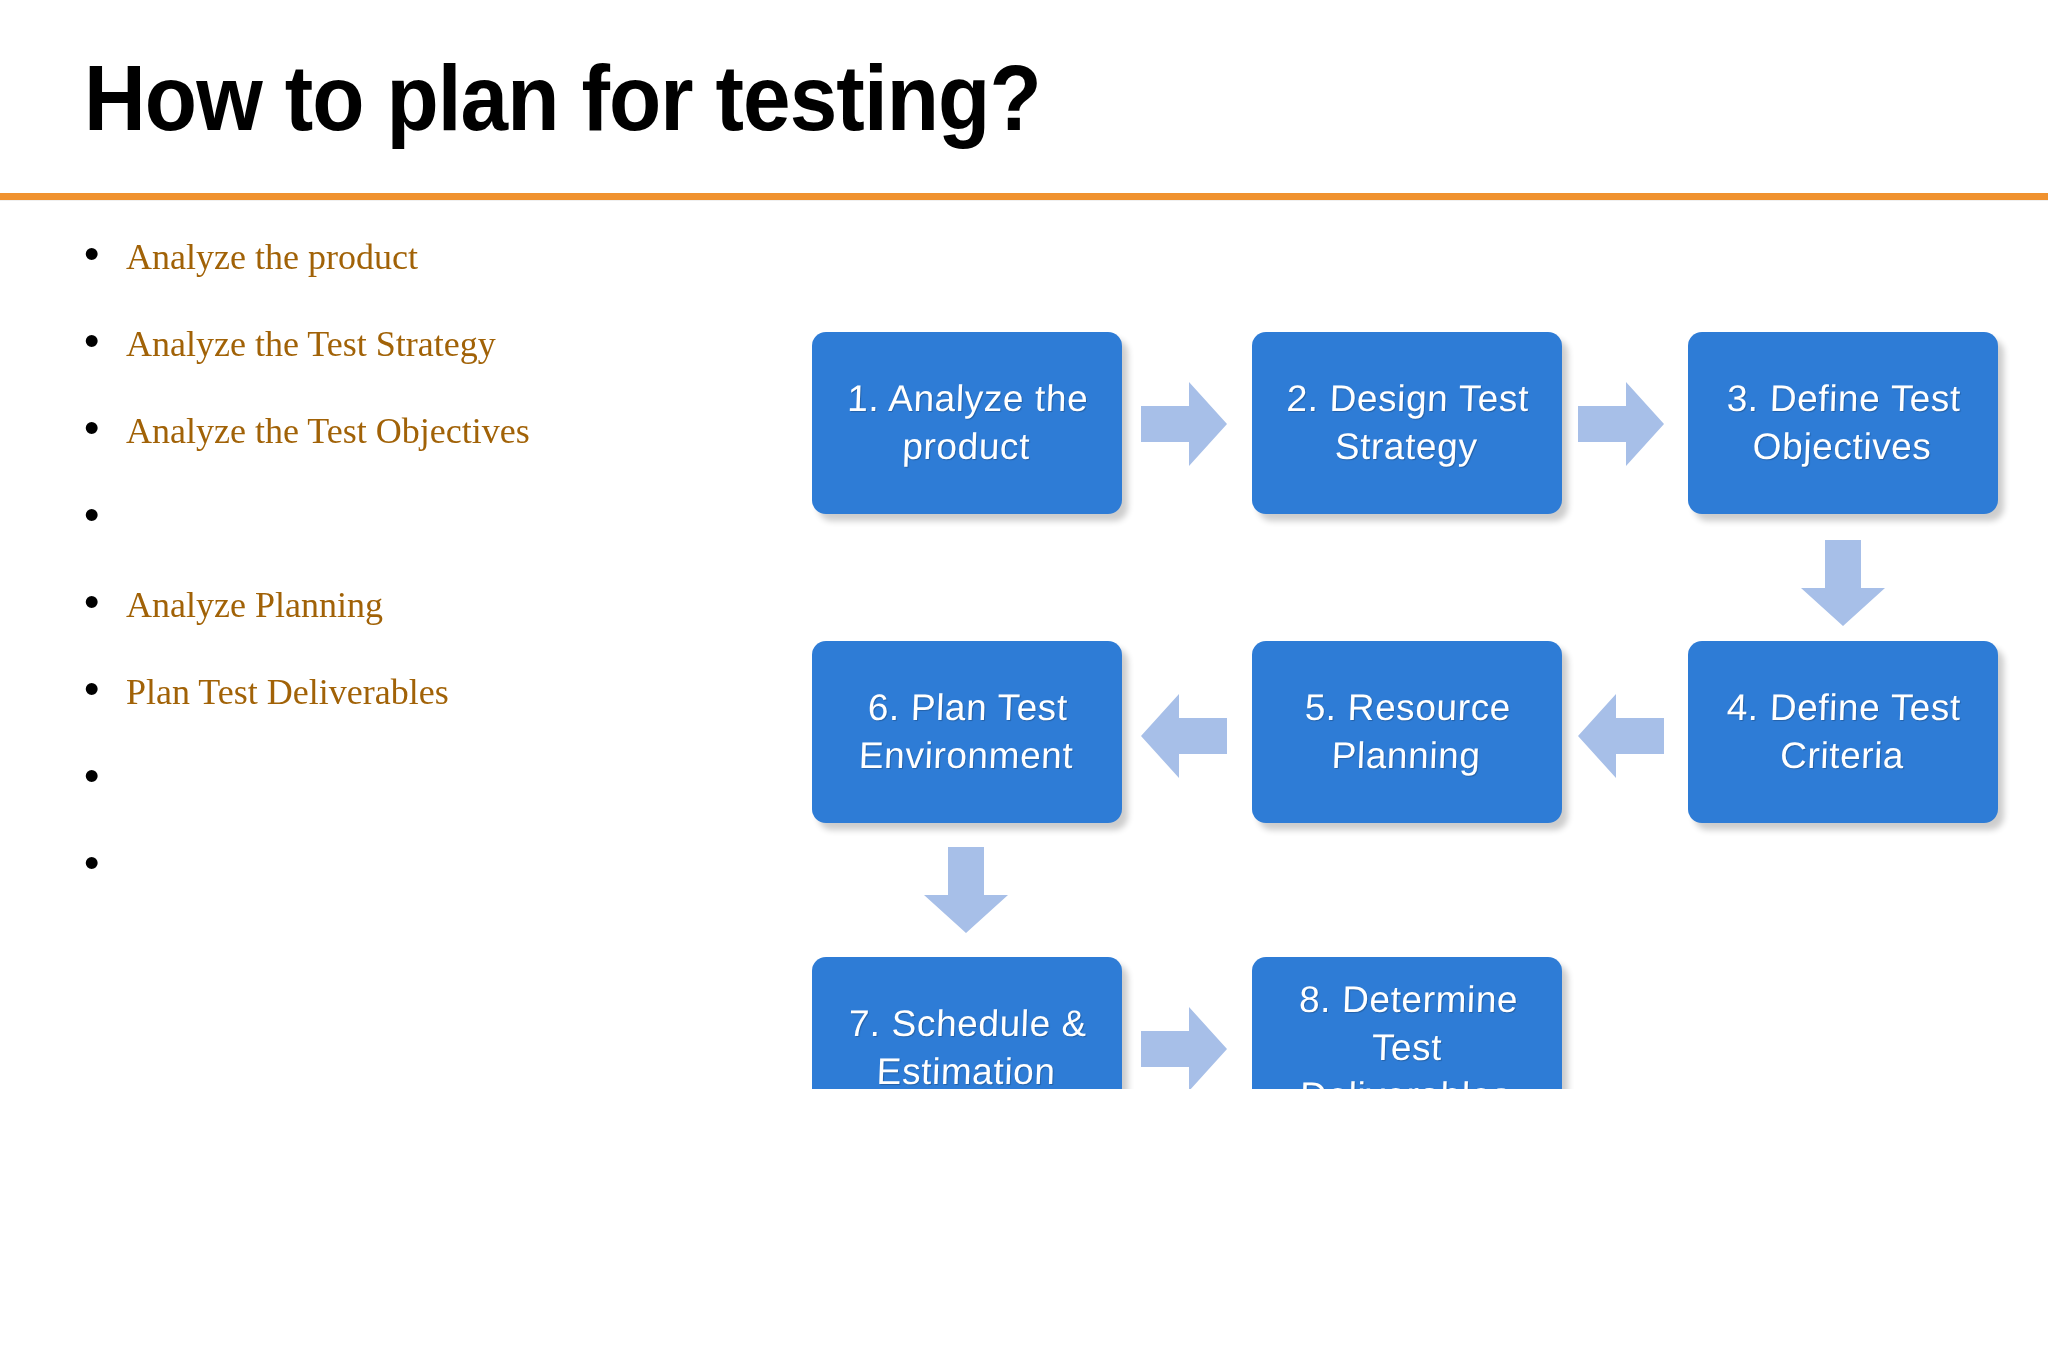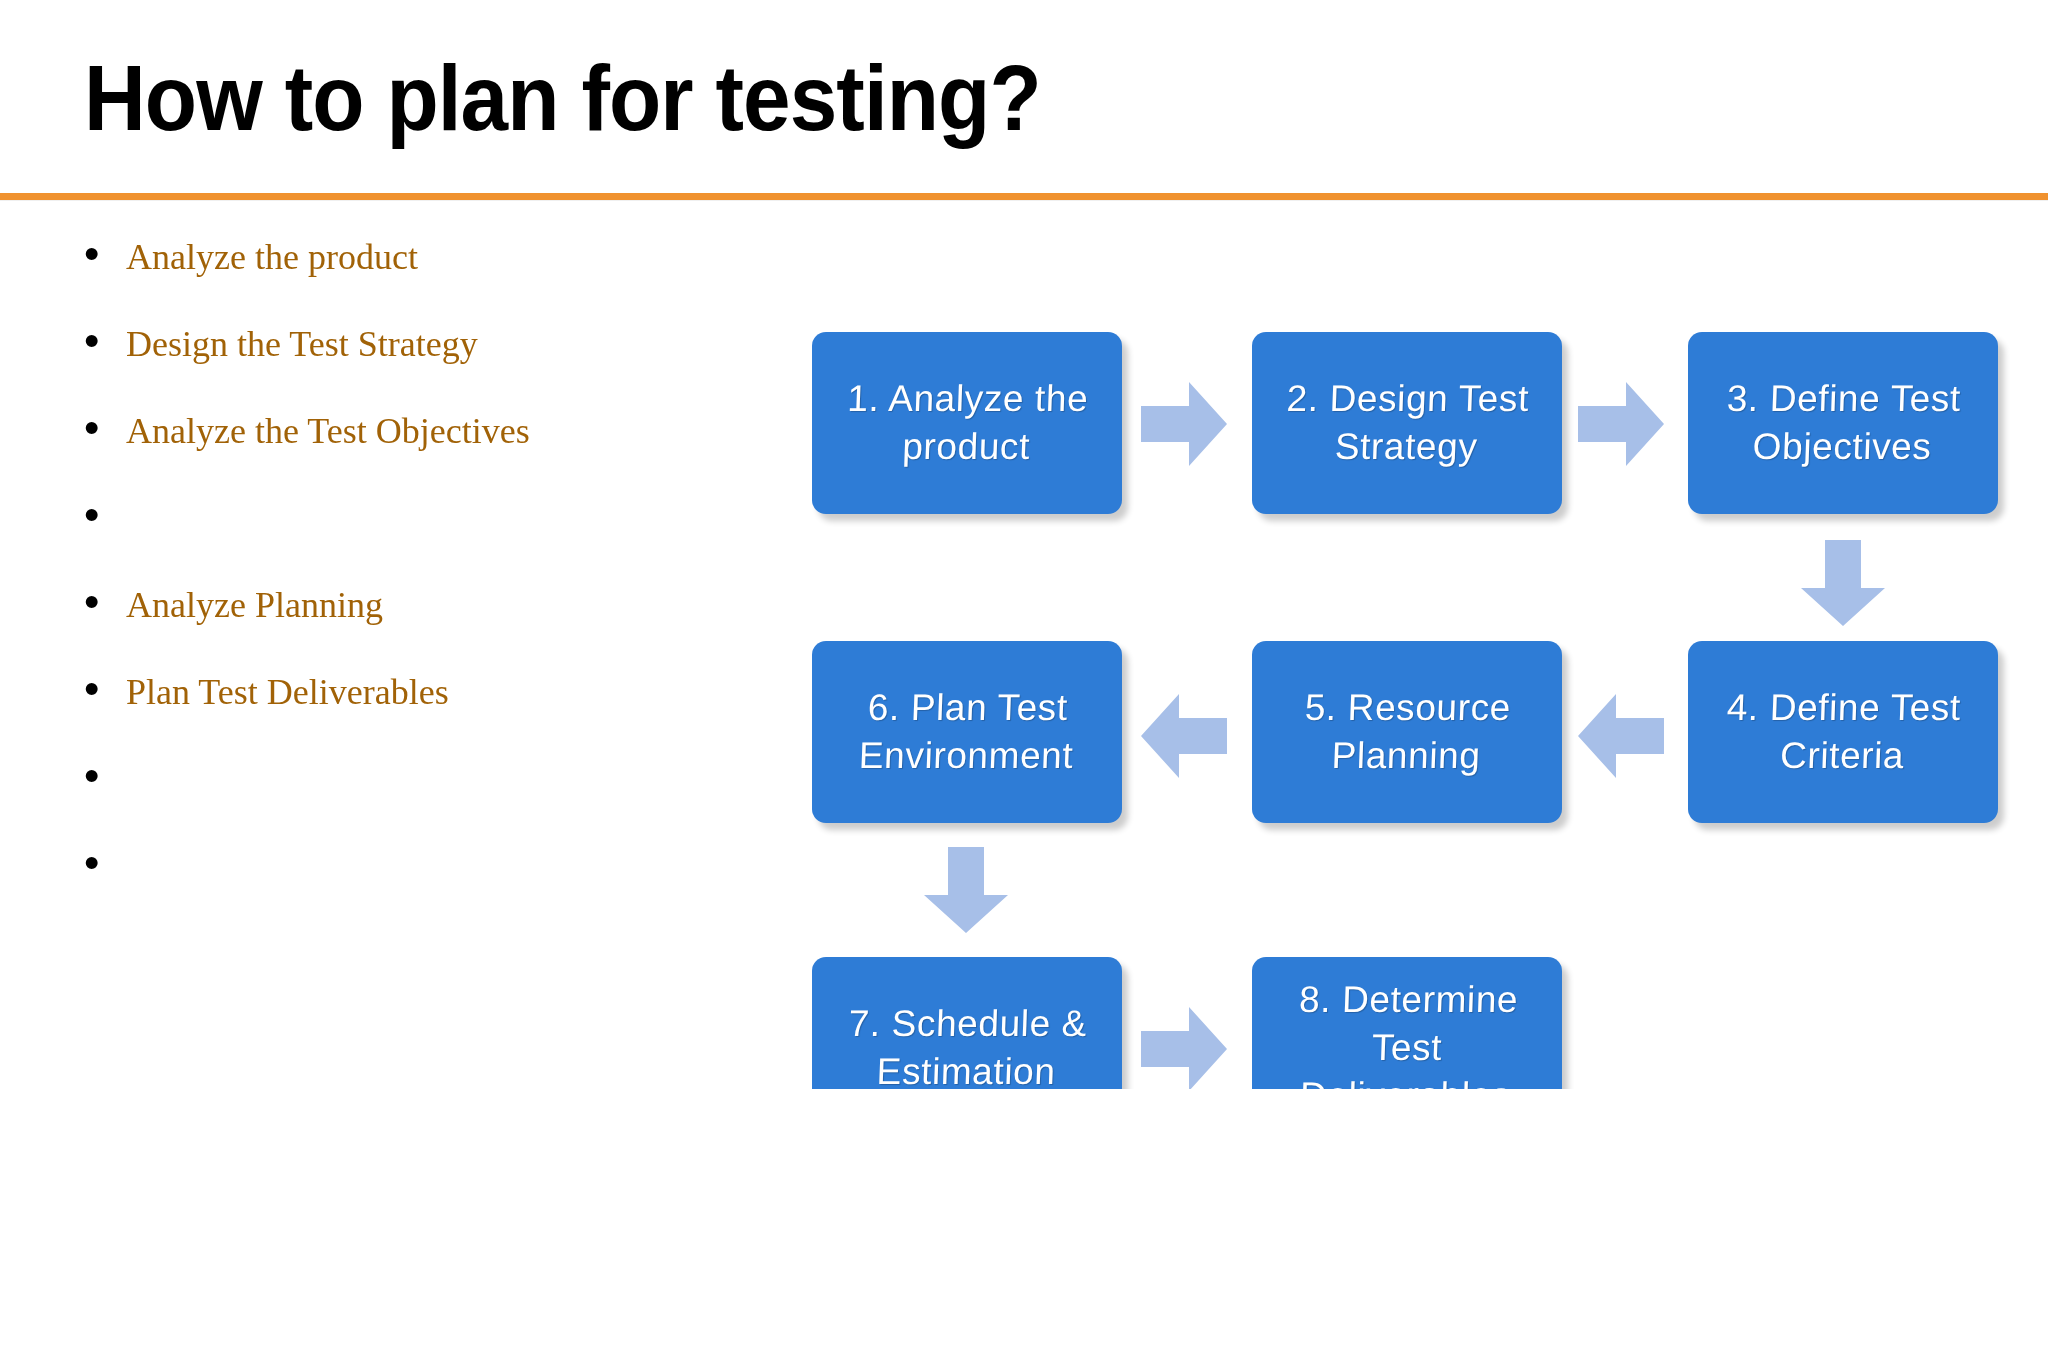--- a/index.html
+++ b/index.html
@@ -152,21 +152,21 @@
 
   <div id="divider"></div>
 
   <div id="bullets">
     <div class="bullet-row">
       <span class="bullet-dot">•</span>
       <span class="bullet-text">Analyze the product</span>
     </div>
     <div class="bullet-row">
       <span class="bullet-dot">•</span>
-      <span class="bullet-text">Design the Test Strategy</span>
+      <span class="bullet-text">Analyze the Test Strategy</span>
     </div>
     <div class="bullet-row">
       <span class="bullet-dot">•</span>
       <span class="bullet-text">Analyze the Test Objectives</span>
     </div>
     <div class="bullet-row">
       <span class="bullet-dot">•</span>
     </div>
     <div class="bullet-row">
       <span class="bullet-dot">•</span>

